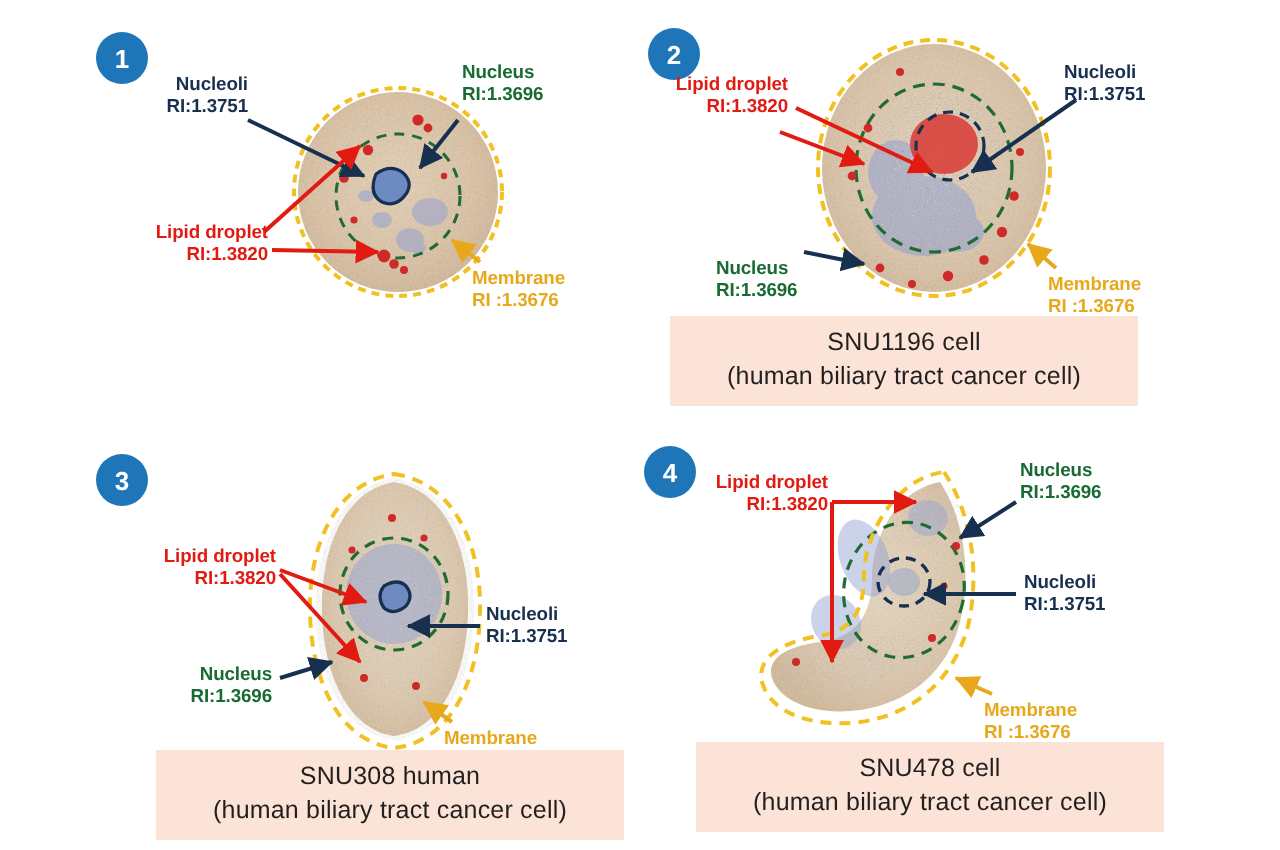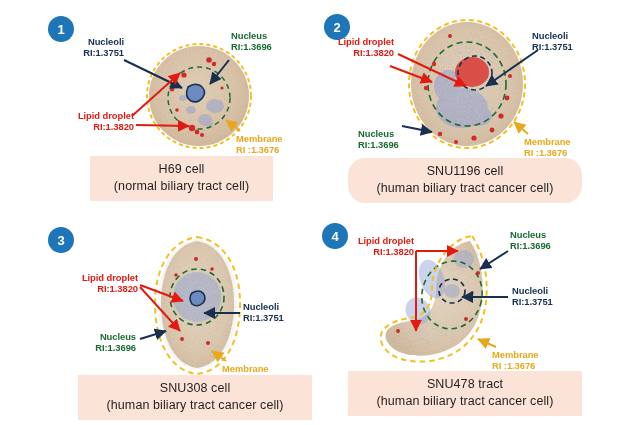--- a/index.html
+++ b/index.html
@@ -158,24 +158,20 @@
     </div>
     <div class="lbl lipid ta-r" style="left:42px;top:110px;width:92px;">
       <span>Lipid droplet</span>
       <span class="l2">RI:1.3820</span>
     </div>
     <div class="lbl membrane ta-l" style="left:236px;top:133px;width:70px;">
       <span>Membrane</span>
       <span class="l2">RI :1.3676</span>
     </div>
 
-    <div class="caption" style="left:90px;top:156px;width:175px;">
-      <span>H69 cell</span>
-      <span class="ln2">(normal biliary tract cell)</span>
-    </div>
   </div>
 
   <div class="panel" id="panel-2">
     <div class="badge" style="left:4px;top:14px;">2</div>
 
     <div class="cellwrap" style="left:84px;top:16px;width:126px;height:140px;">
       <svg width="126" height="140" viewBox="0 0 126 140">
         <defs>
           <radialGradient id="cyt2" cx="50%" cy="47%" r="62%">
             <stop offset="0%" stop-color="#e7d3b9"></stop>
@@ -259,21 +255,21 @@
     </div>
     <div class="lbl nucleus ta-l" style="left:38px;top:128px;width:66px;">
       <span>Nucleus</span>
       <span class="l2">RI:1.3696</span>
     </div>
     <div class="lbl membrane ta-l" style="left:204px;top:136px;width:70px;">
       <span>Membrane</span>
       <span class="l2">RI :1.3676</span>
     </div>
 
-    <div class="caption" style="left:28px;top:158px;width:226px;border-radius:17px;">
+    <div class="caption" style="left:15px;top:158px;width:226px;">
       <span>SNU1196 cell</span>
       <span class="ln2">(human biliary tract cancer cell)</span>
     </div>
   </div>
 
   <div class="panel" id="panel-3">
     <div class="badge" style="left:48px;top:14px;">3</div>
 
     <div class="cellwrap" style="left:142px;top:22px;width:110px;height:140px;">
       <svg width="110" height="140" viewBox="0 0 110 140">
@@ -356,21 +352,21 @@
     <div class="lbl nucleus ta-r" style="left:66px;top:118px;width:70px;">
       <span>Nucleus</span>
       <span class="l2">RI:1.3696</span>
     </div>
     <div class="lbl membrane ta-l" style="left:222px;top:150px;width:70px;">
       <span>Membrane</span>
       <span class="l2">RI :1.3676</span>
     </div>
 
     <div class="caption" style="left:78px;top:162px;width:226px;">
-      <span>SNU308 cell</span>
+      <span>SNU308 human</span>
       <span class="ln2">(human biliary tract cancer cell)</span>
     </div>
   </div>
 
   <div class="panel" id="panel-4">
     <div class="badge" style="left:2px;top:10px;">4</div>
 
     <div class="cellwrap" style="left:58px;top:18px;width:140px;height:140px;">
       <svg width="140" height="140" viewBox="0 0 140 140">
         <defs>
@@ -463,18 +459,18 @@
     <div class="lbl nucleoli ta-l" style="left:192px;top:72px;width:66px;">
       <span>Nucleoli</span>
       <span class="l2">RI:1.3751</span>
     </div>
     <div class="lbl membrane ta-l" style="left:172px;top:136px;width:70px;">
       <span>Membrane</span>
       <span class="l2">RI :1.3676</span>
     </div>
 
     <div class="caption" style="left:28px;top:158px;width:226px;">
-      <span>SNU478 tract</span>
+      <span>SNU478 cell</span>
       <span class="ln2">(human biliary tract cancer cell)</span>
     </div>
   </div>
 
 </div>
 
 </body></html>

